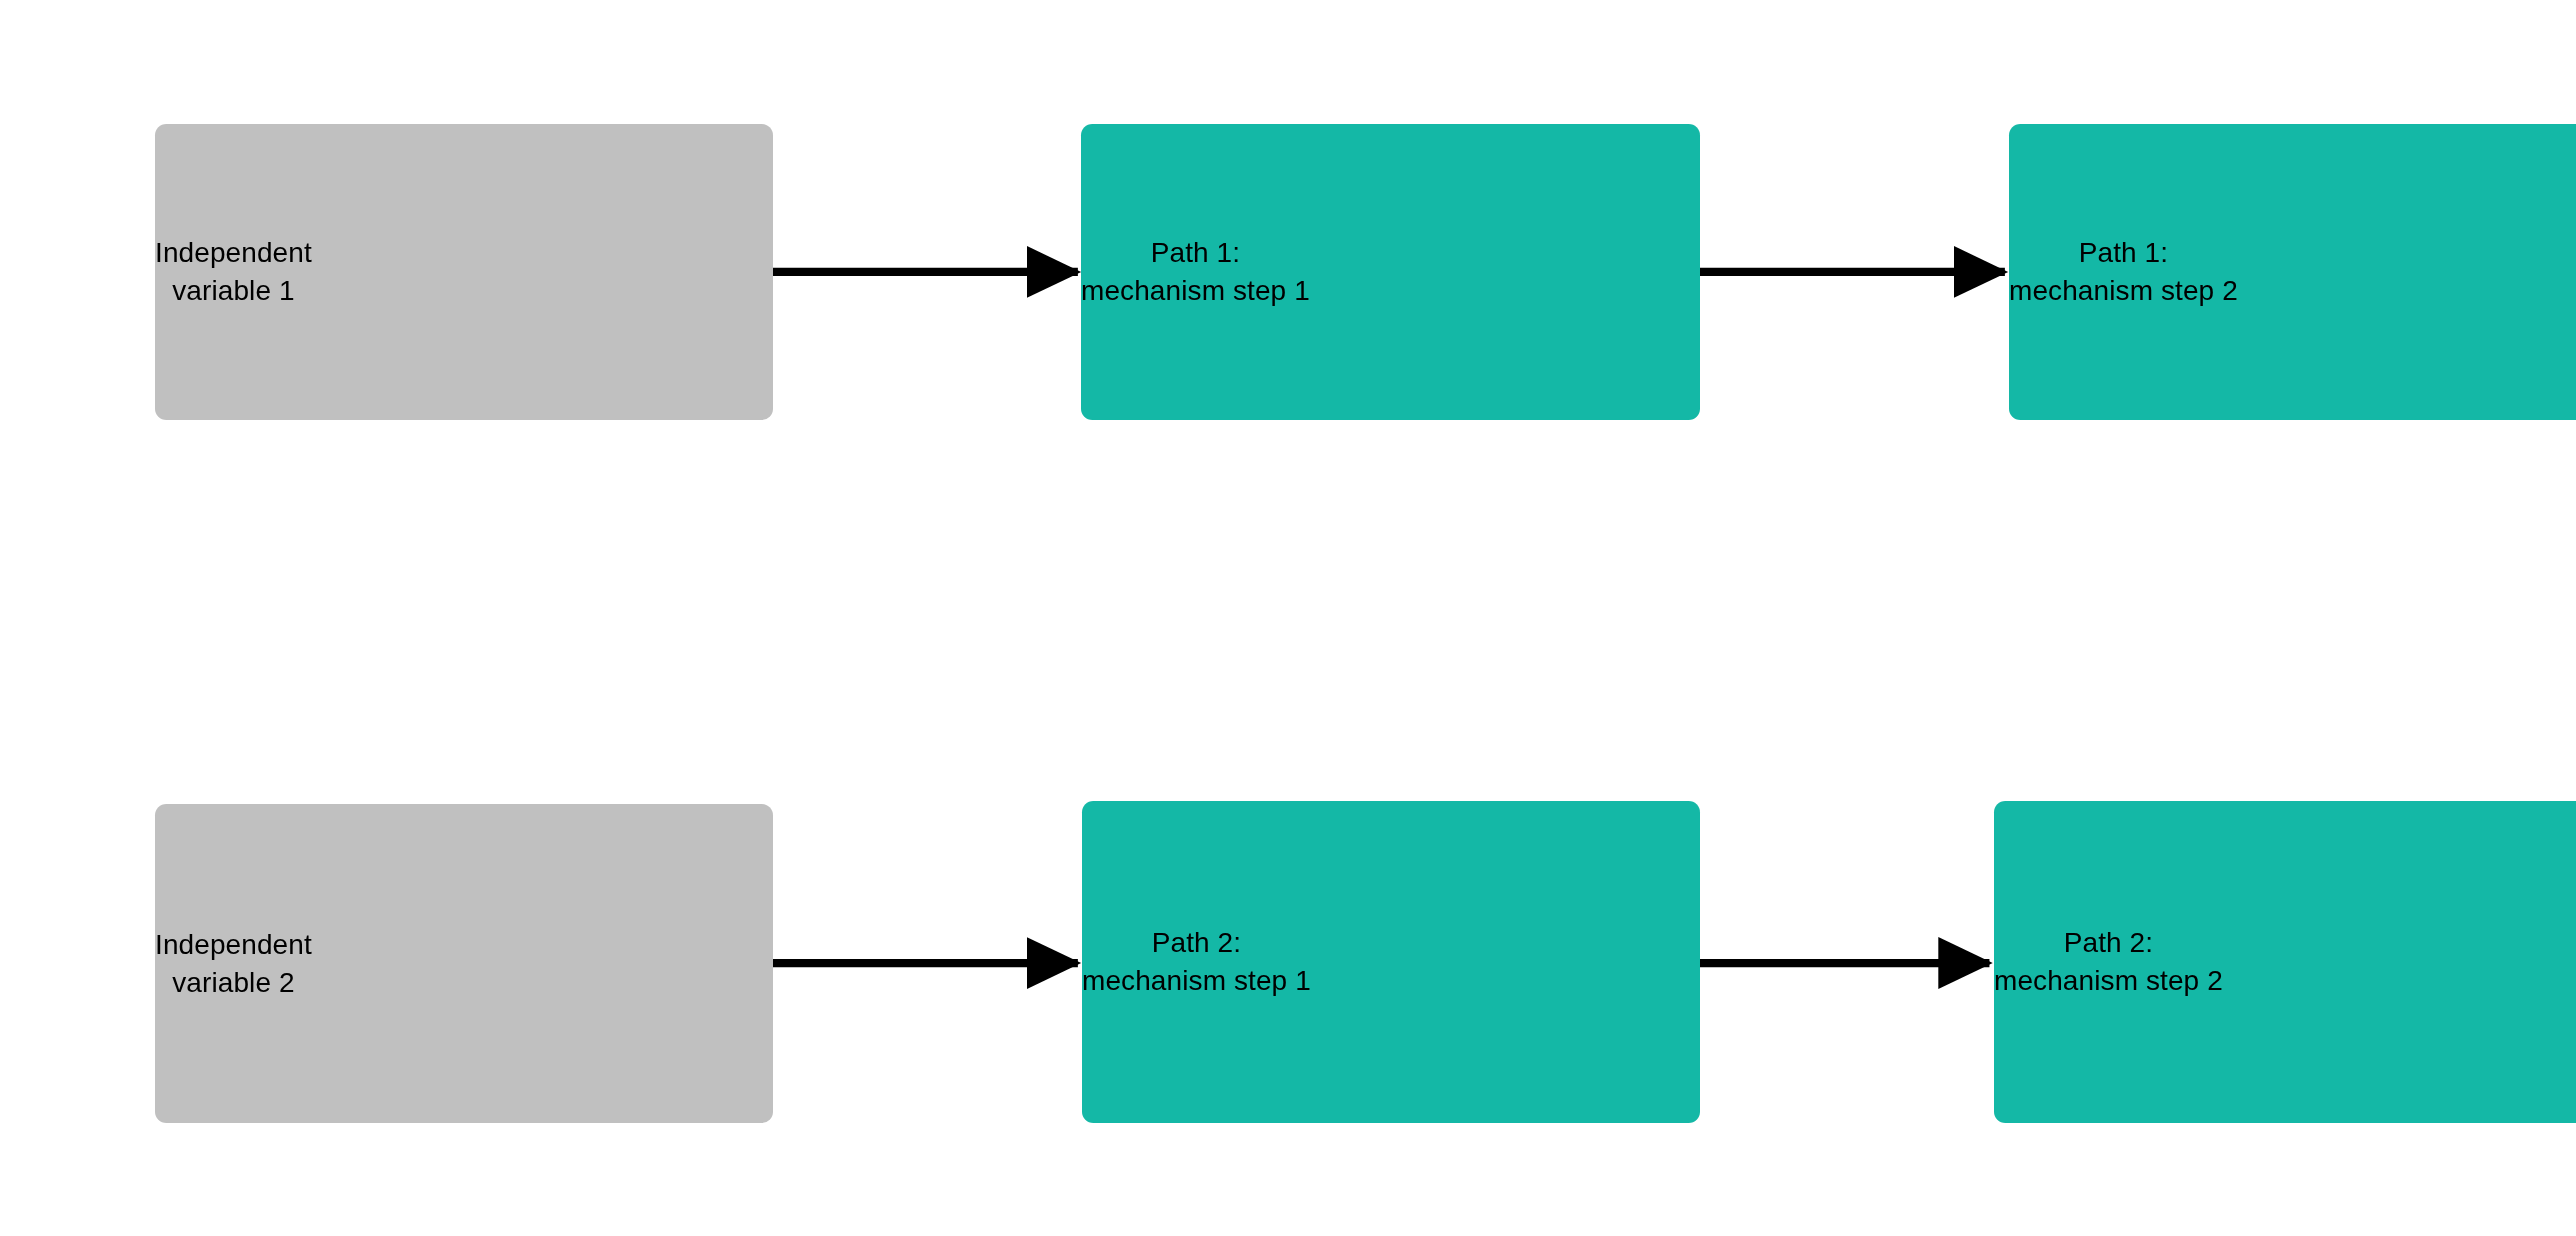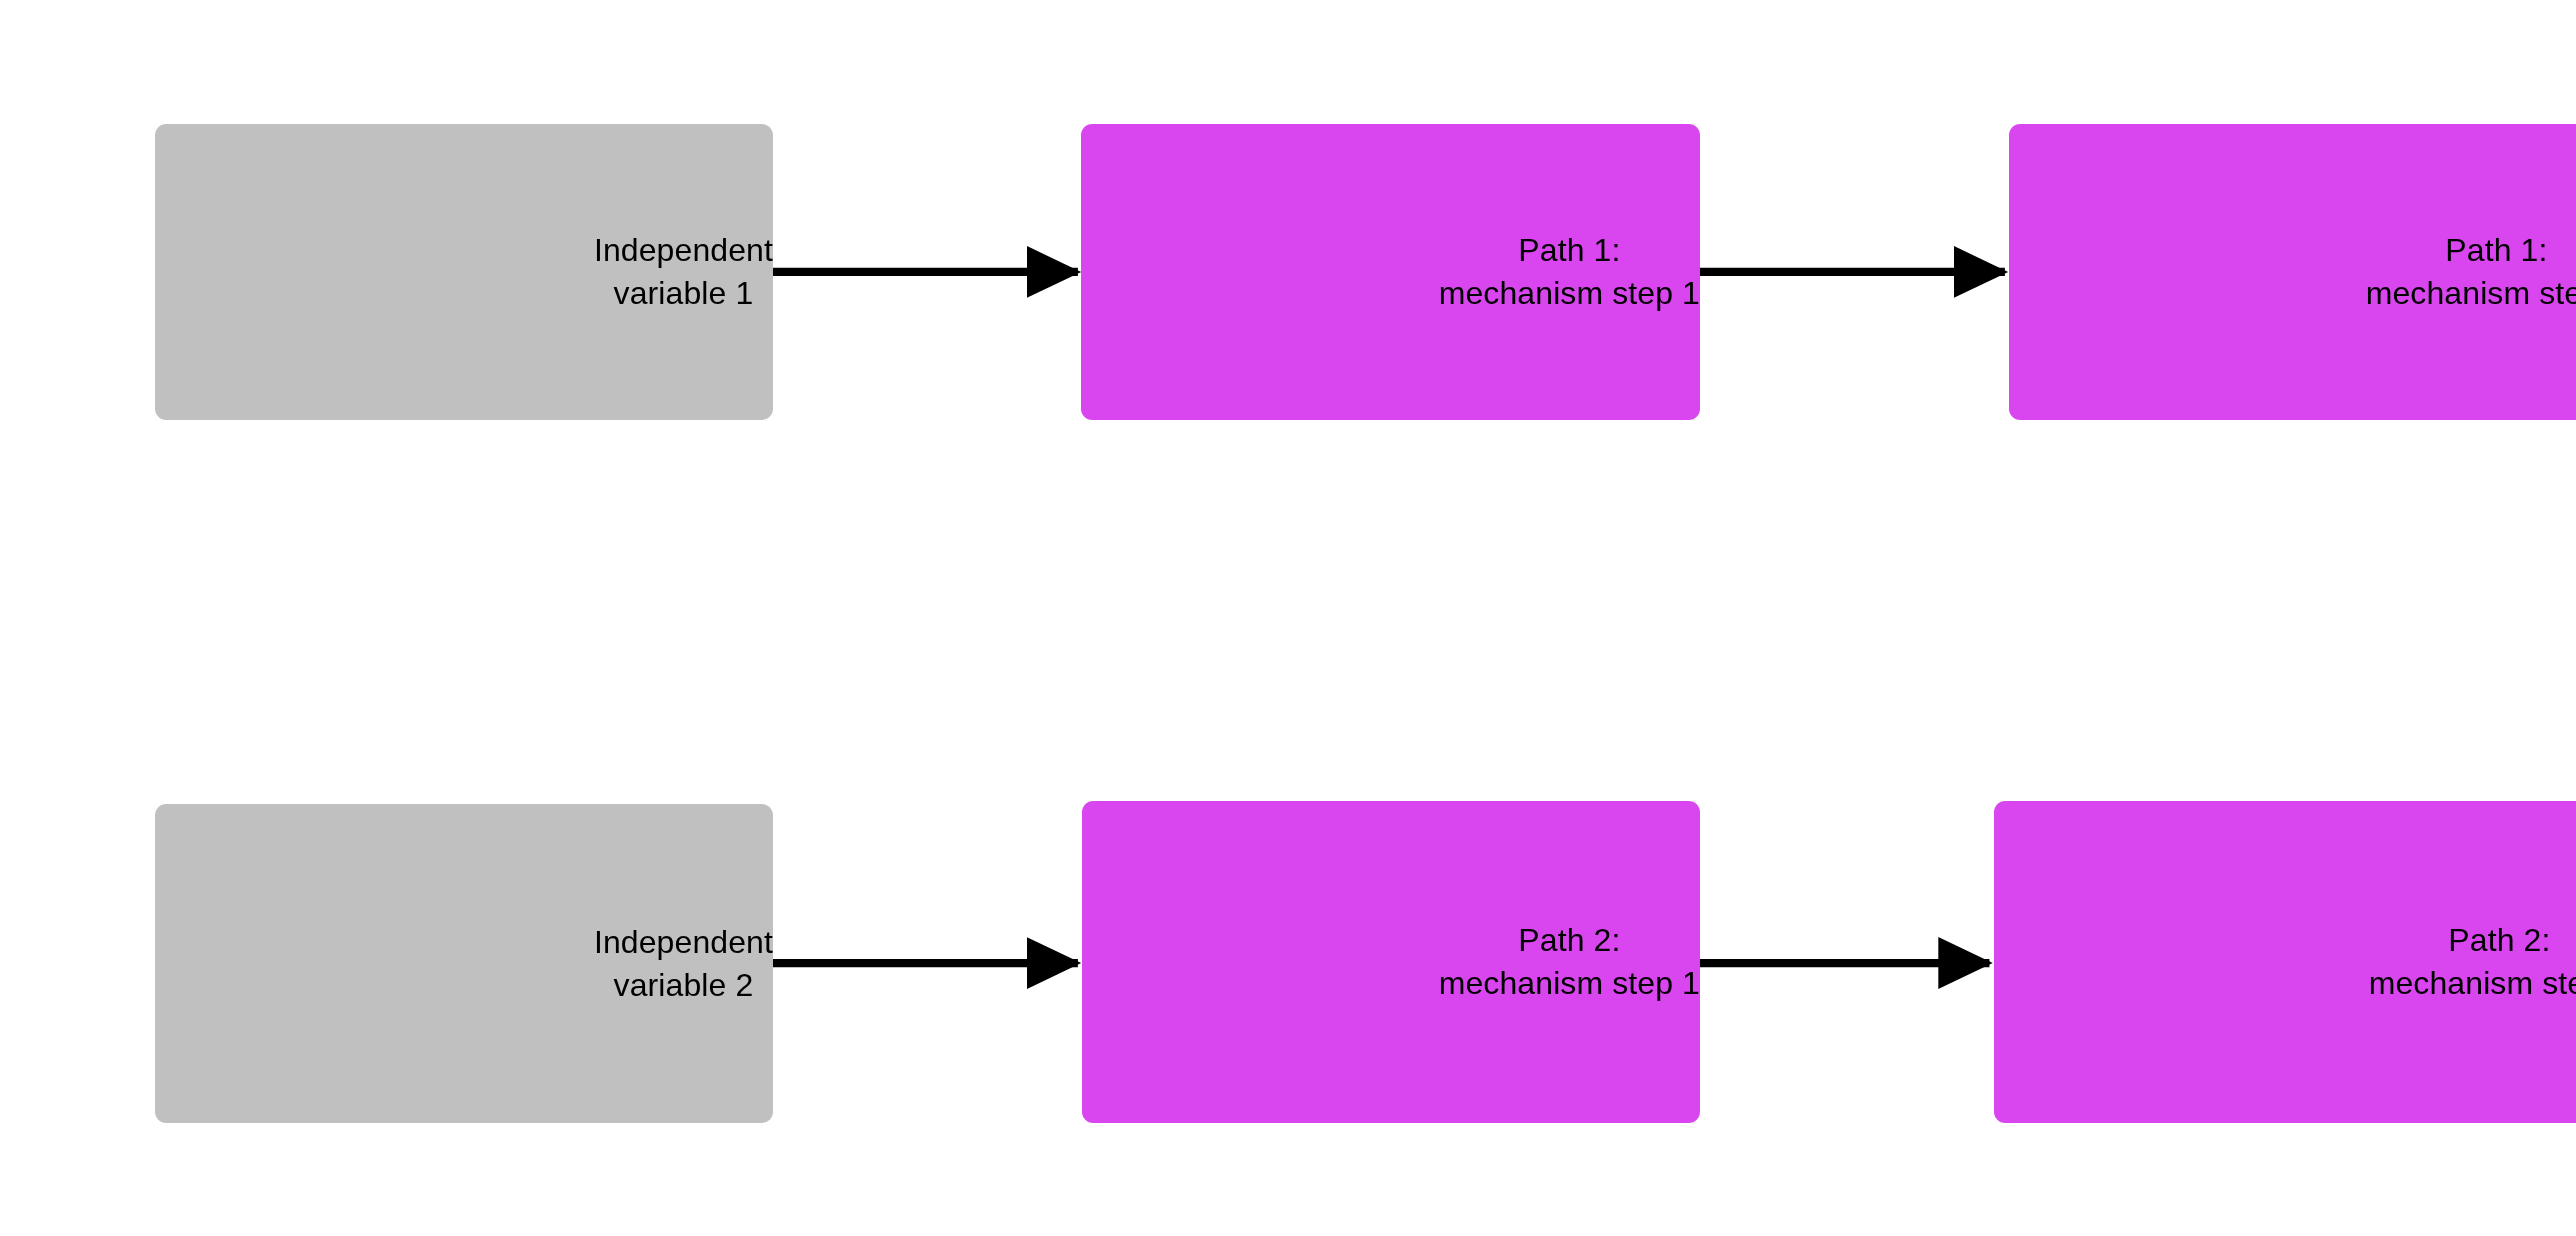--- a/index.html
+++ b/index.html
@@ -30,35 +30,35 @@
     width: 3709px;
     height: 1236px;
     pointer-events: none;
   }
   .node {
     position: absolute;
     box-sizing: border-box;
     border-radius: 11.3px;
     display: flex;
     align-items: center;
-    justify-content: flex-end;
+    justify-content: flex-start;
     text-align: center;
     color: #000000;
-    font-size: 32px;
+    font-size: 28px;
     line-height: 1.34;
     font-weight: 400;
     letter-spacing: 0.1px;
     white-space: pre-line;
     font-family: "Liberation Sans", sans-serif;
   }
   .node.variable {
     background: #c0c0c0;
   }
   .node.mechanism {
-    background: #d946ef;
+    background: #14b8a6;
   }
   .node-label {
     display: block;
     white-space: pre-line;
   }
 </style>
 </head>
 <body>
 
 <div id="diagram-canvas">

